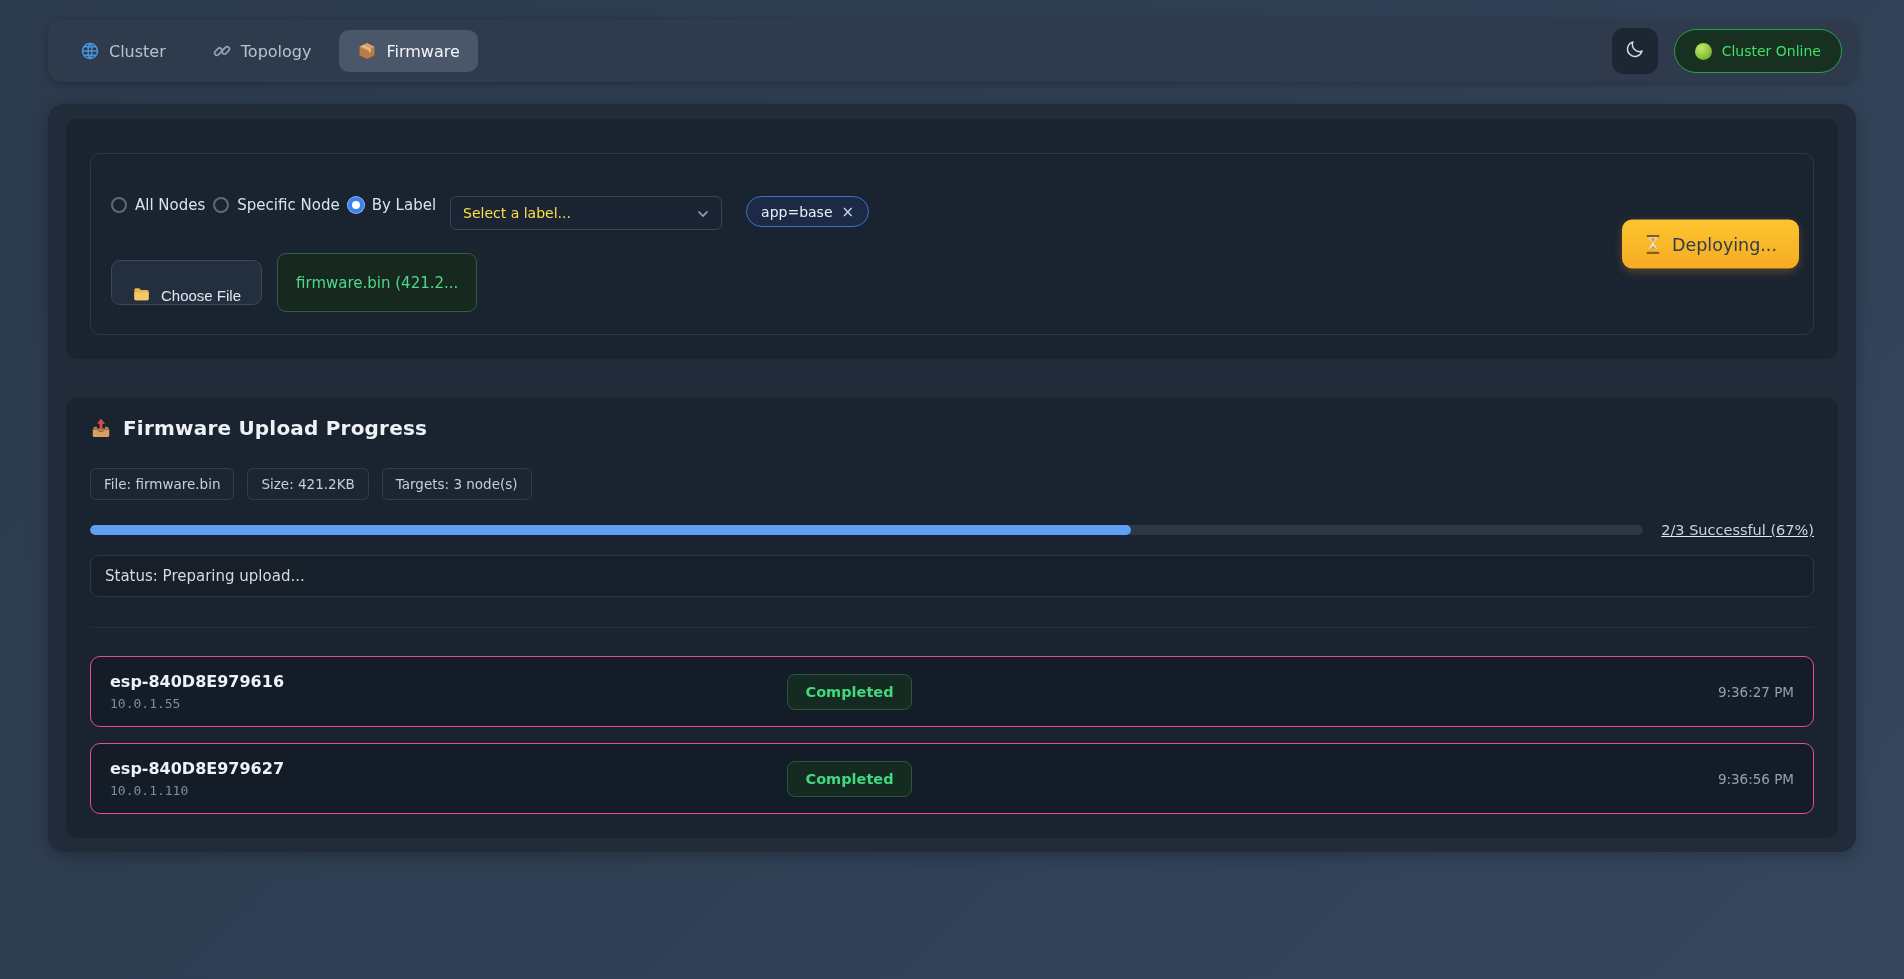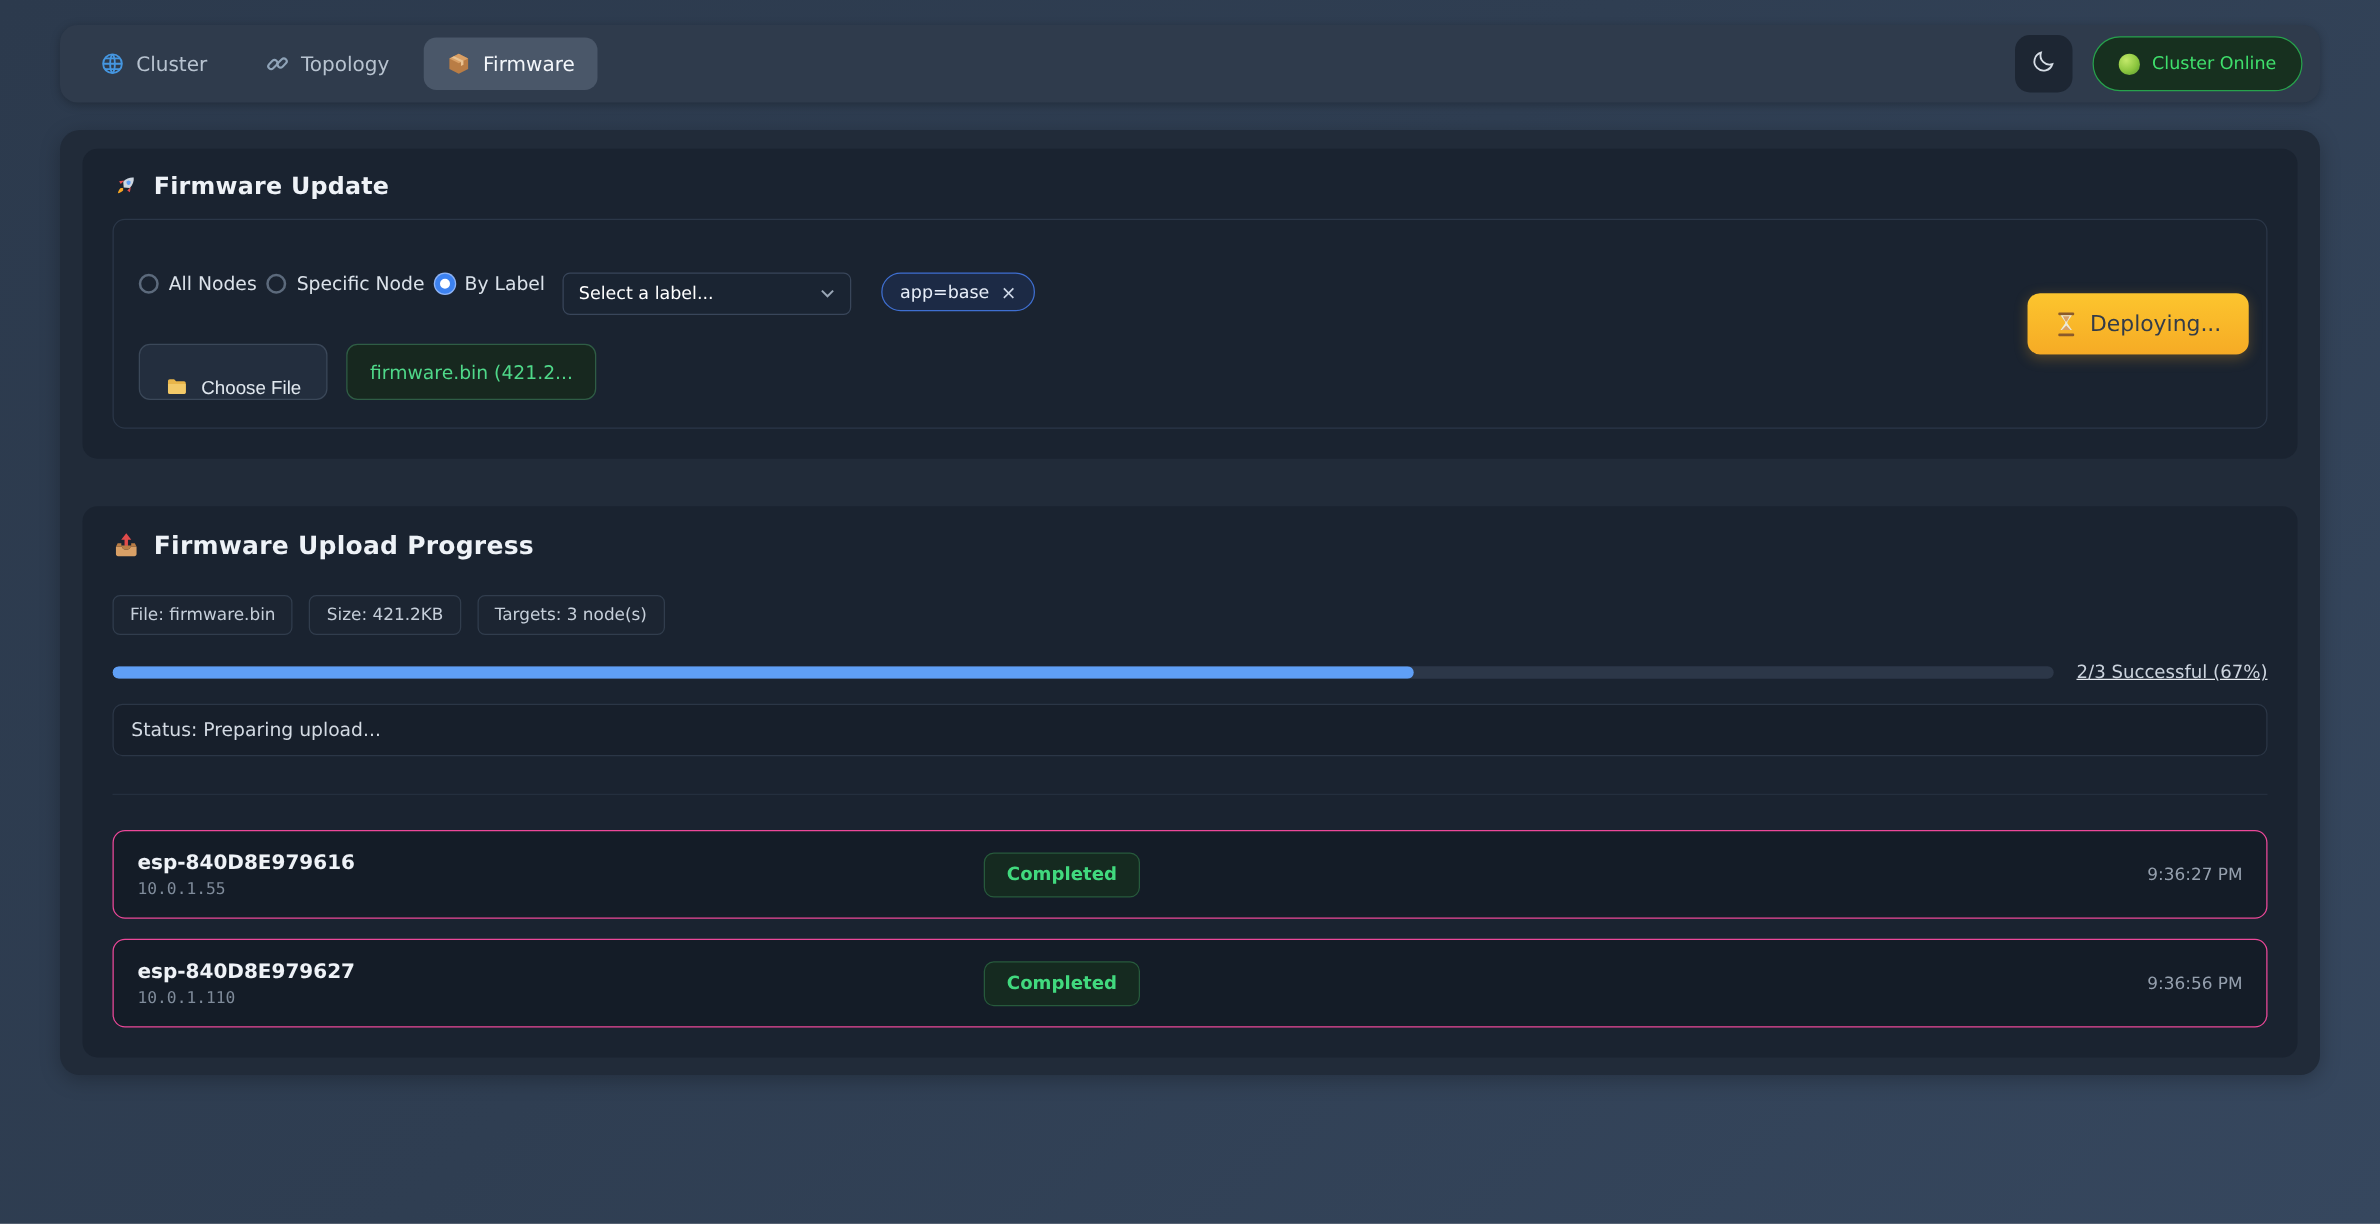--- a/index.html
+++ b/index.html
@@ -56,38 +56,38 @@
     padding:19px 20px 22px; position:relative;
   }
   .radio-row { display:flex; align-items:flex-start; gap:8px;margin-top:23px; }
   .radio-opt { display:flex; align-items:center; gap:8px; font-size:15px; color:#dbe2ea; cursor:pointer; }
   .radio-opt input {
     appearance:none; -webkit-appearance:none; width:16px; height:16px;
     border-radius:50%; border:2px solid #5c6a7c; background:transparent; cursor:pointer;
   }
   .radio-opt input:checked { border:4.5px solid #3d82f0; background:#fff; box-shadow:0 0 0 1px #8fb4f5; }
   .label-select {
-    margin-left:6px; width:231px; height:34px; background:#1a2432;
+    margin-left:6px; width:272px; height:34px; background:#1a2432;
     border:1px solid #39465a; border-radius:6px; display:flex; align-items:center;
-    justify-content:space-between; padding:0 12px; font-size:14px; color:#ffffff; cursor:pointer;
+    justify-content:space-between; padding:0 12px; font-size:14px; color:#fde047; cursor:pointer;
   }
   .chip {
     margin-left:16px; height:31px; display:flex; align-items:center; gap:9px;
     padding:0 14px; border-radius:16px; border:1px solid #3f6fd1;
     background:#1c2a45; font-size:14px; color:#e7eef9;
   }
   .chip .x { color:#cfd9e8; font-size:15px; cursor:pointer; }
   .file-row { margin-top:23px; display:flex; align-items:center; gap:15px; }
   .btn-choose {
     height:45px; display:flex; align-items:flex-end; gap:10px; padding:0 20px;
     border-radius:9px; background:#232e3e; border:1px solid #3b4859;
     color:#e1e8ef; font-size:15px; cursor:pointer;
   }
   .file-pill {
-    height:45px; display:flex; align-items:center; padding:0 18px;
+    height:59px; display:flex; align-items:center; padding:0 18px;
     border-radius:9px; background:#17281f; border:1px solid #2f5d45;
     color:#4fd889; font-size:15px;
   }
   .btn-deploy {
     position:absolute; right:14px; top:50%; transform:translateY(-50%);
     height:49px; display:flex; align-items:center; gap:10px; padding:0 22px;
     border-radius:10px; border:none; cursor:pointer;
     background:linear-gradient(180deg,#fcc52e,#f6ab25);
     color:#333c49; font-size:17.5px; font-family:inherit;
     box-shadow:0 3px 10px rgba(246,171,37,.25);
@@ -169,31 +169,20 @@
     <div class="cluster-badge">
       <span class="green-dot"></span>
       <span>Cluster Online</span>
     </div>
   </div>
 </div>
 
 <div class="panel">
 
   <div class="card">
-    <div class="card-title">
-      <span class="ico">
-        <svg viewBox="0 0 24 24" width="21" height="21" style="transform:rotate(45deg)">
-          <path d="M12 1.5c2.6 2 4.2 5.6 4.2 9.4l-4.2 3.6-4.2-3.6c0-3.8 1.6-7.4 4.2-9.4z" fill="#cdd6e0"></path>
-          <circle cx="12" cy="8.2" r="1.9" fill="#5f9ff6"></circle>
-          <path d="M7.8 9.5L5 13.5l2.8.6zM16.2 9.5l2.8 4-2.8.6z" fill="#e14b4b"></path>
-          <path d="M12 15.2l1.6 1.6c0 2-.6 3.8-1.6 5.2-1-1.4-1.6-3.2-1.6-5.2z" fill="#f6a623"></path>
-        </svg>
-      </span>
-      <span>Firmware Update</span>
-    </div>
 
     <div class="form-box">
       <div class="radio-row">
         <label class="radio-opt">
           <input type="radio" name="target" style="">
           <span>All Nodes</span>
         </label>
         <label class="radio-opt">
           <input type="radio" name="target" style="">
           <span>Specific Node</span>

